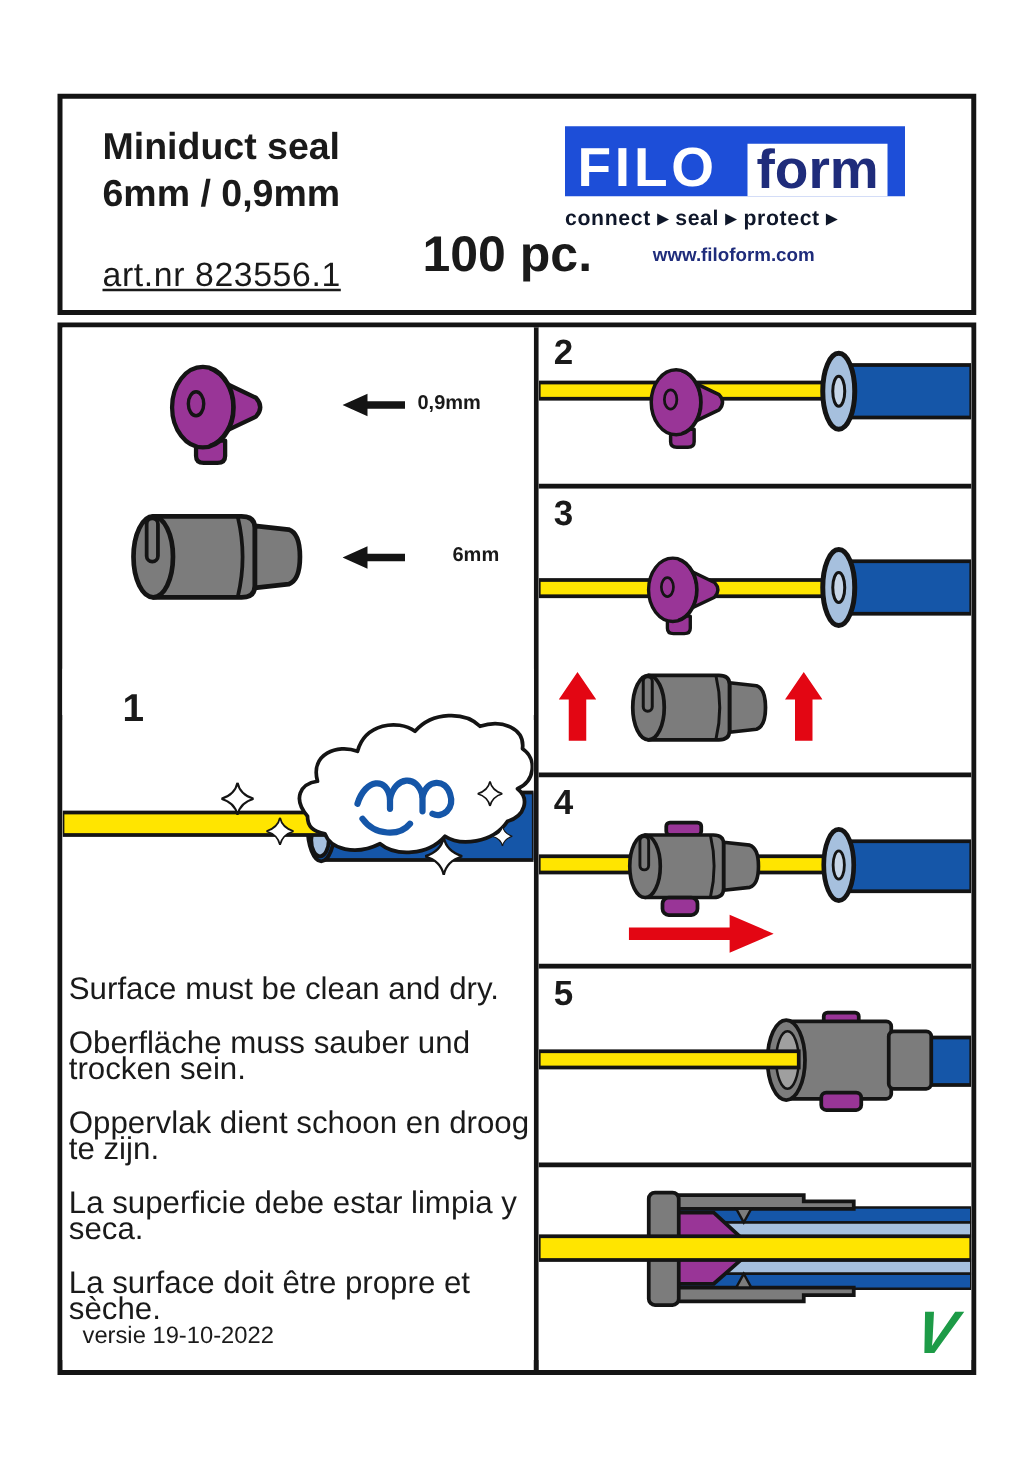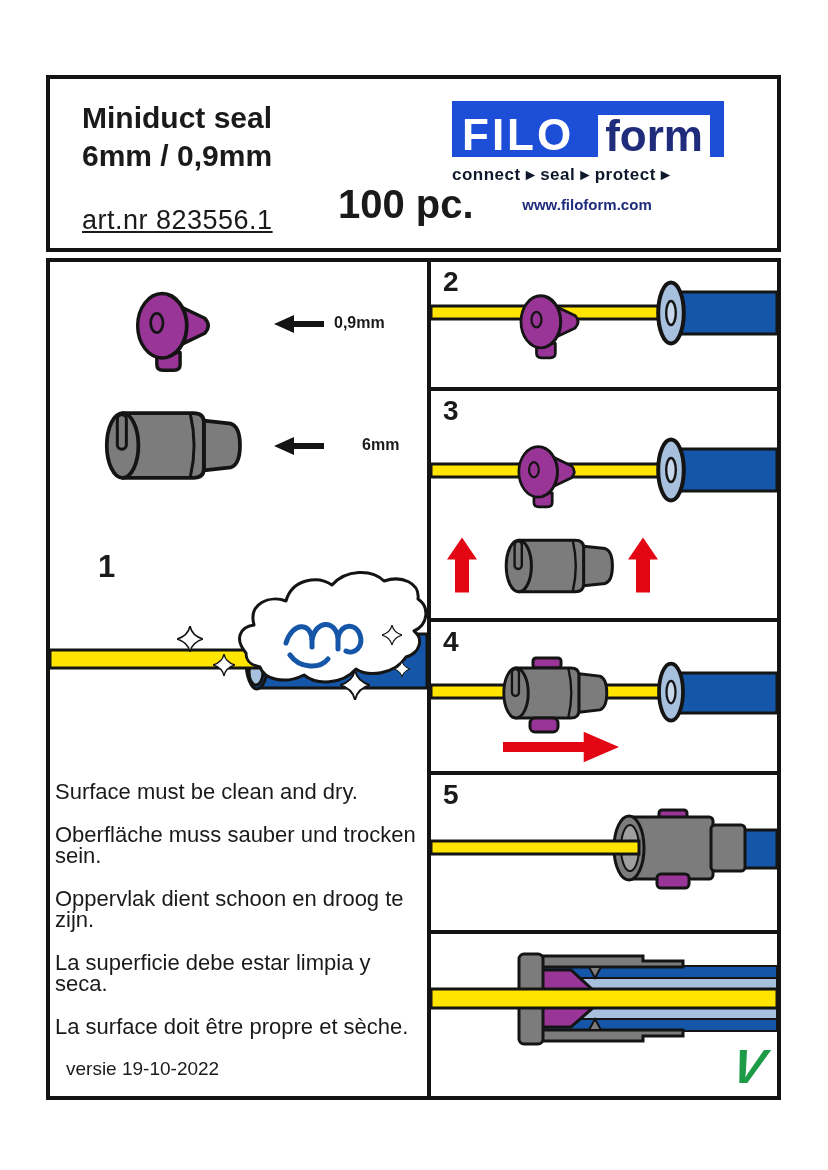--- a/index.html
+++ b/index.html
@@ -36,21 +36,21 @@
 
   .step-num{position:absolute;left:12px;top:4px;font-size:28px;font-weight:bold;z-index:3;}
   .p-step1 .step-num{left:48px;top:14px;font-size:31px;}
   .panel svg{position:absolute;left:0;top:0;}
 
   .lbl{position:absolute;font-weight:bold;font-size:16px;z-index:3;}
   .lbl-small{left:284px;top:52px;}
   .lbl-large{left:284px;top:174px;margin-left:28px;}
 
   .instructions{position:absolute;left:5px;top:246px;width:370px;z-index:3;}
-  .instructions p{margin:0 0 22px 0;font-size:22px;line-height:21px;}
+  .instructions p{margin:0 0 22px 0;font-size:25px;line-height:21px;}
   .versie{position:absolute;left:16px;bottom:8px;font-size:19px;z-index:3;}
   .check{position:absolute;right:12px;bottom:-6px;color:#1d9b47;font-size:48px;font-weight:bold;font-style:italic;transform:skewX(-10deg);z-index:3;}
 </style>
 </head>
 <body>
 
 <svg width="0" height="0" style="position:absolute" aria-hidden="true">
   <defs>
     <symbol id="sealP" viewBox="0 0 140 130">
       <path d="M42,100 h34 v18 q0,8 -9,8 h-16 q-9,0 -9,-8 z" fill="#993597" stroke="#141414" stroke-width="5" stroke-linejoin="round"></path>

